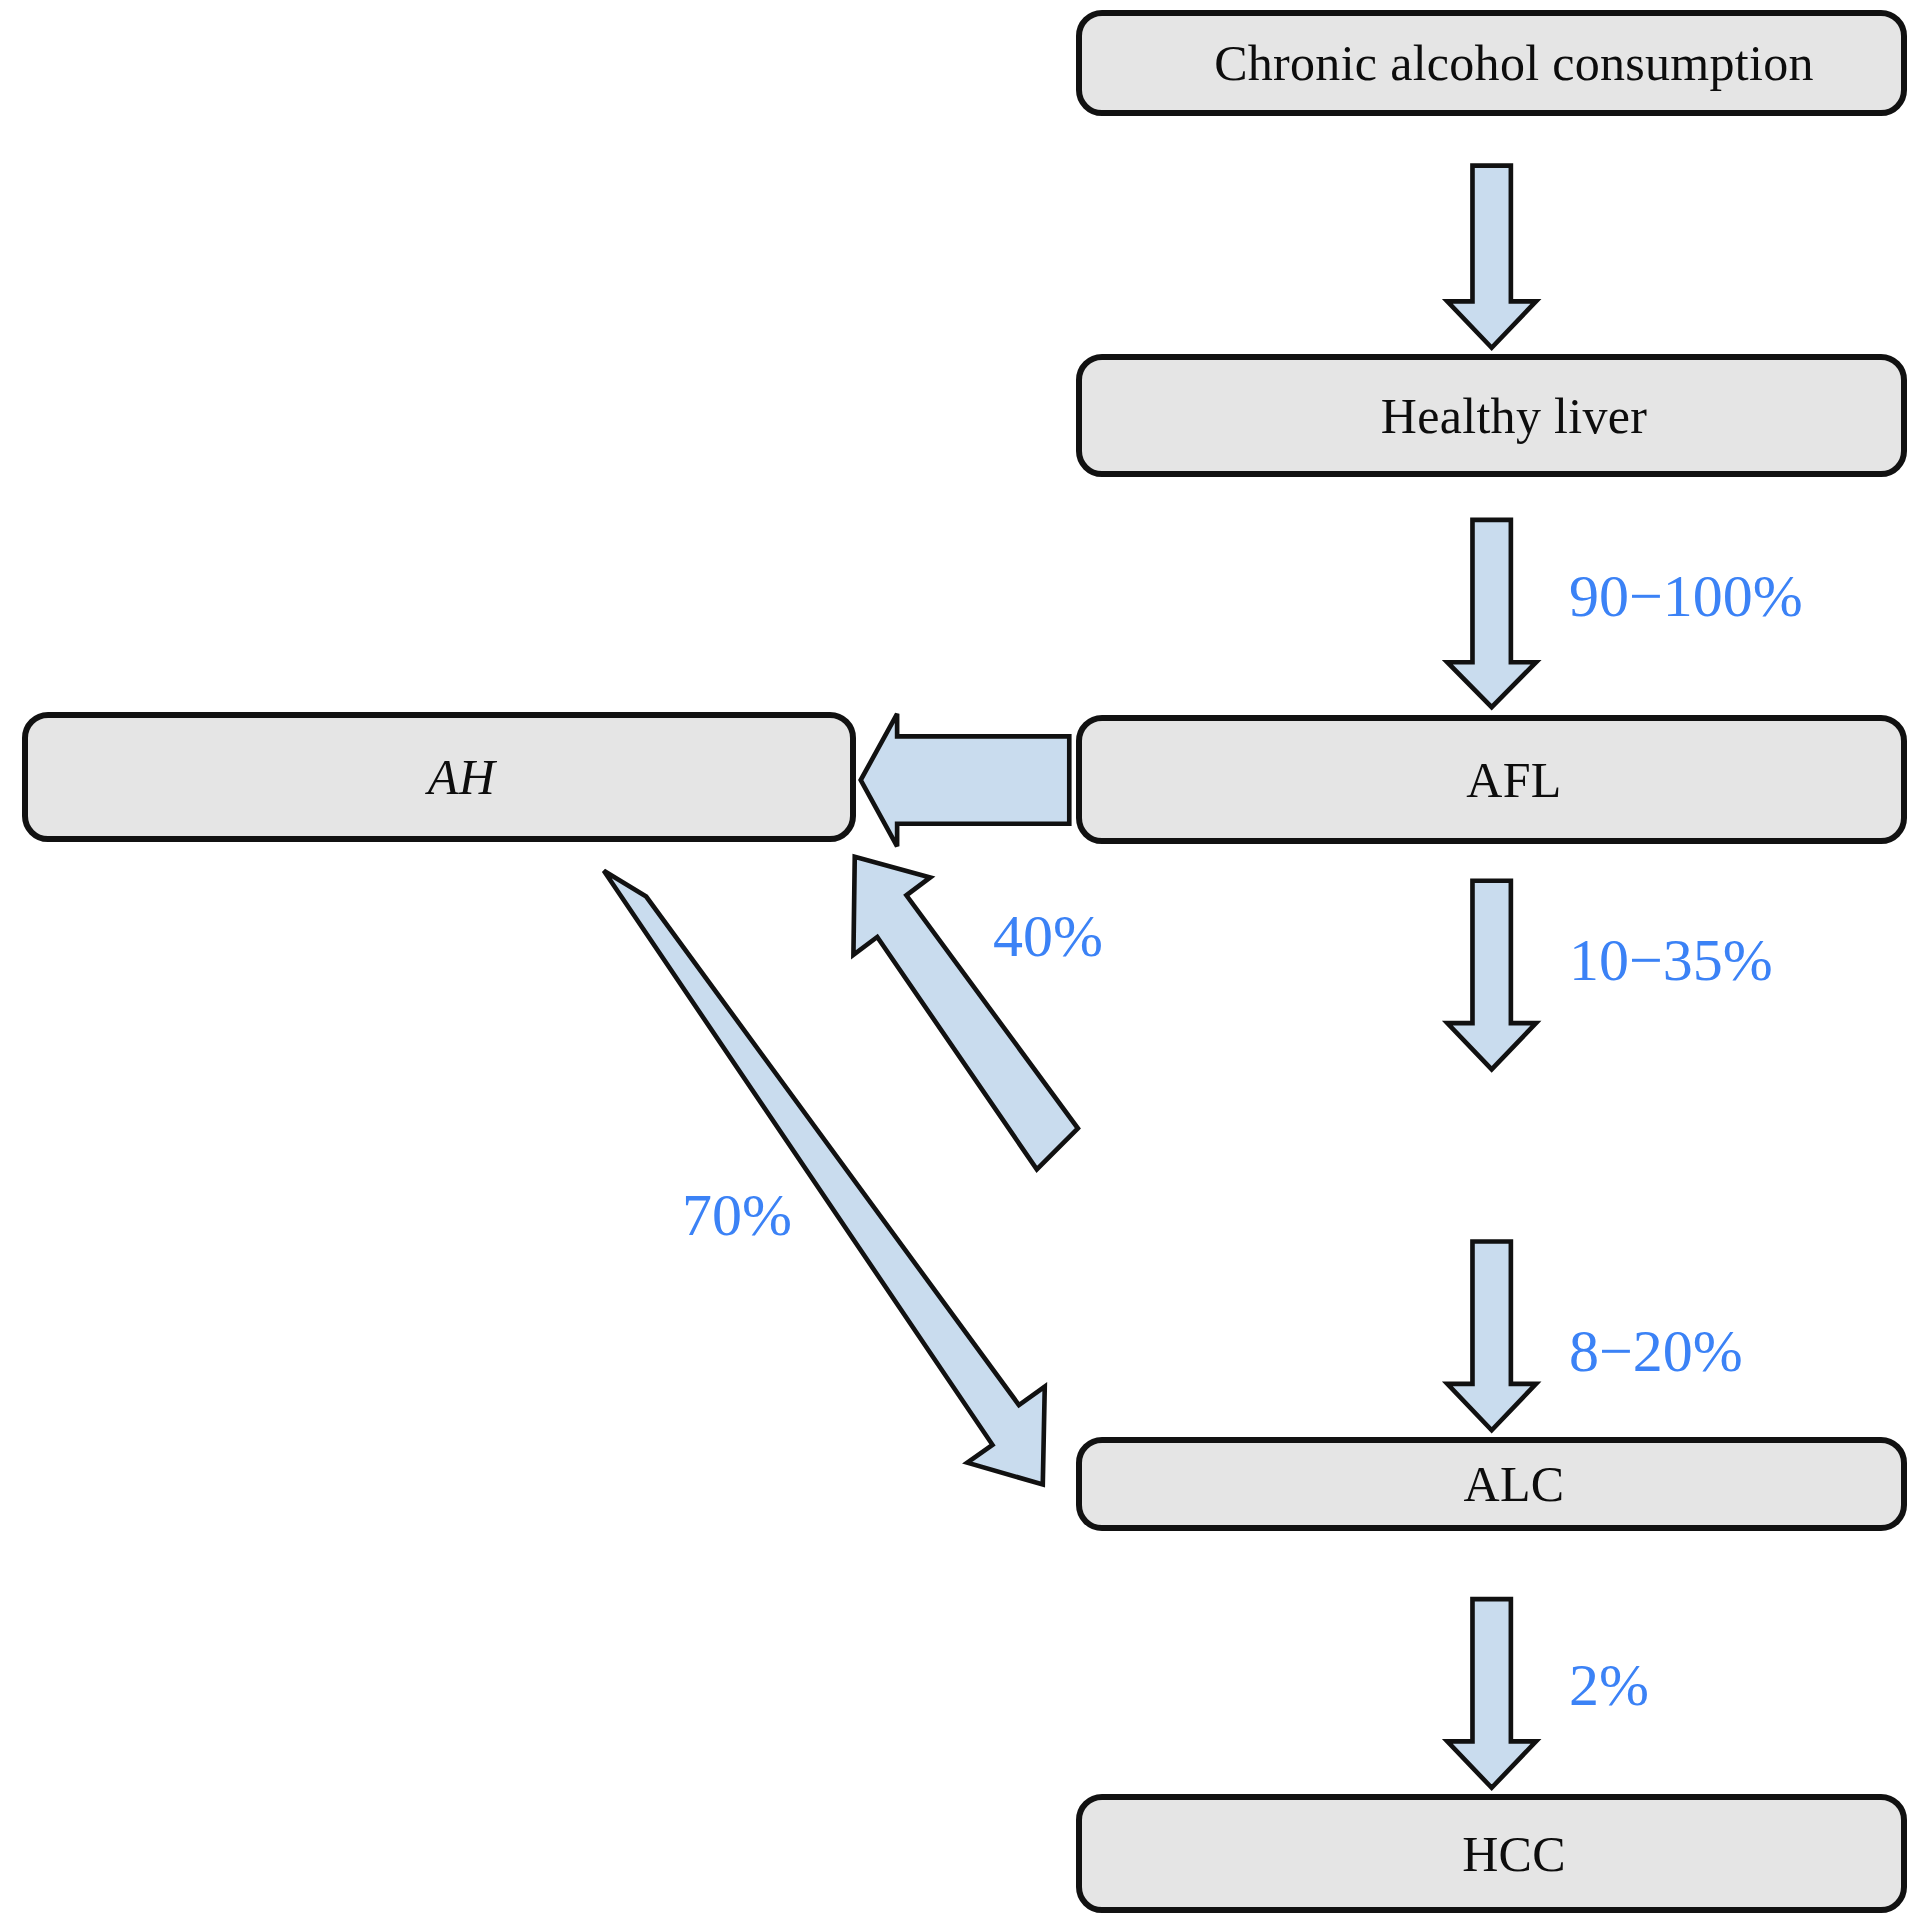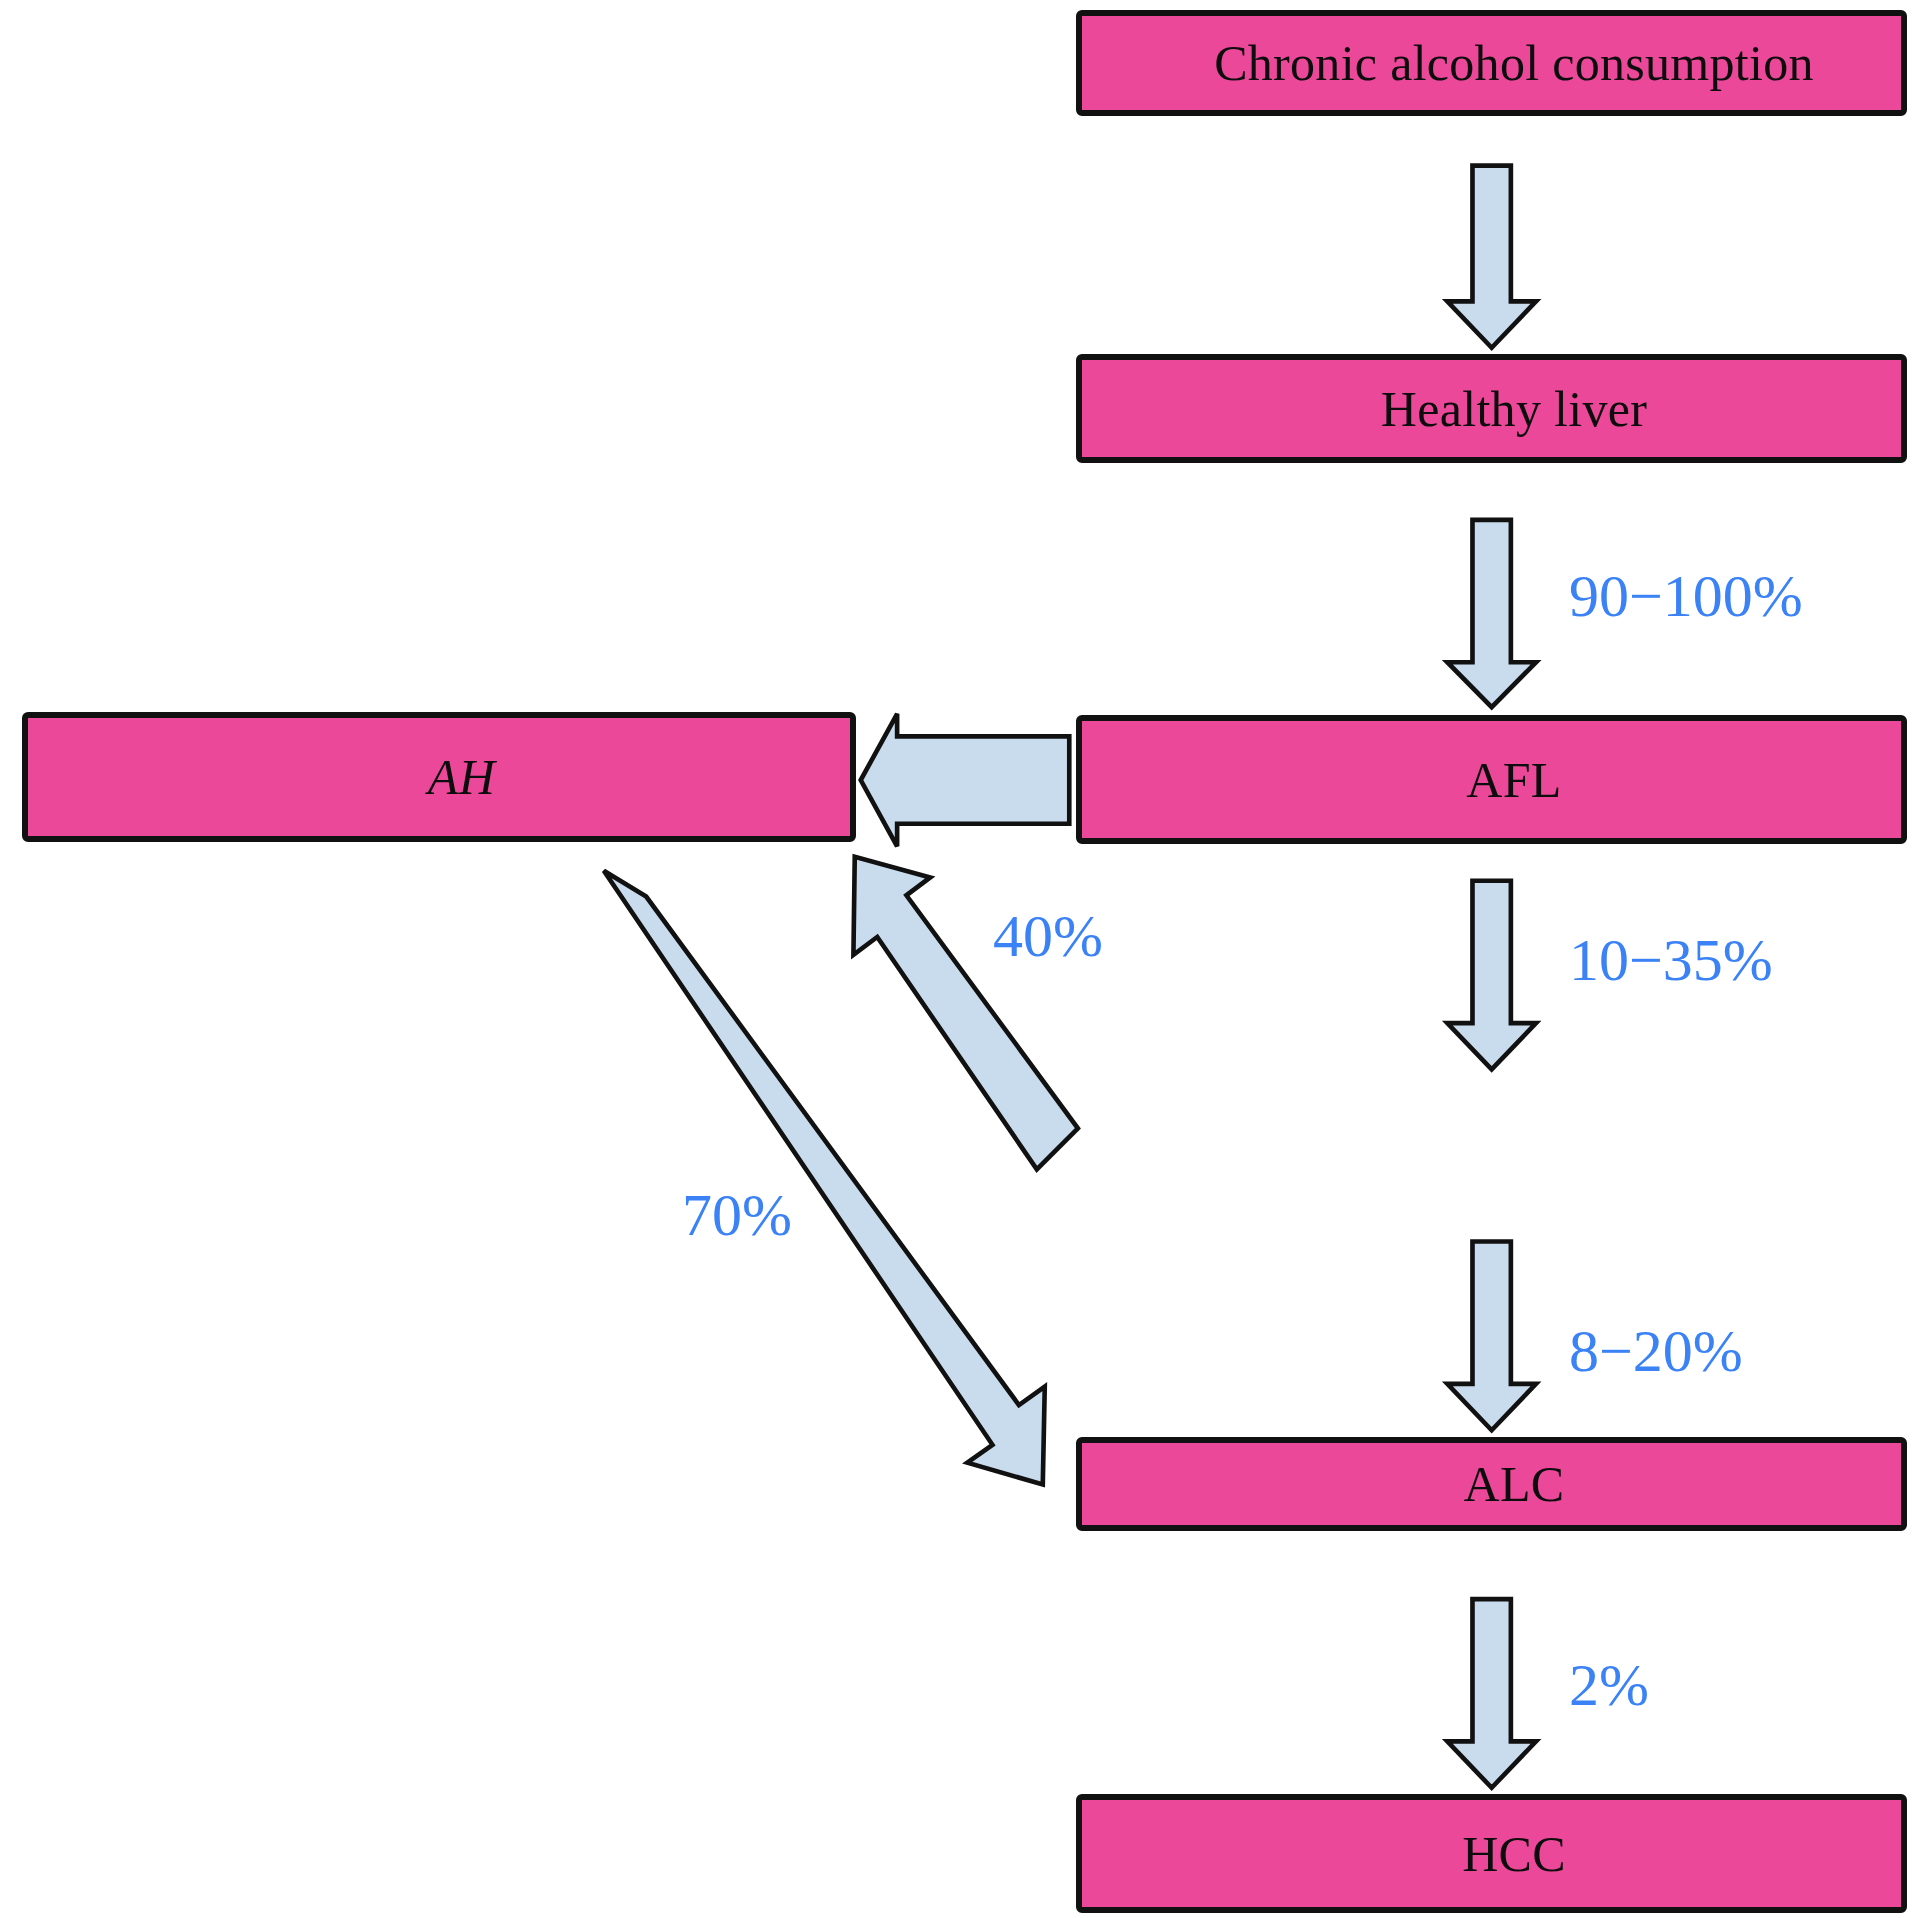--- a/index.html
+++ b/index.html
@@ -12,22 +12,22 @@
     width: 1926px;
     height: 1919px;
     background: #ffffff;
     overflow: hidden;
     font-family: "Liberation Serif", "DejaVu Serif", serif;
   }
   .node {
     position: absolute;
     box-sizing: border-box;
     border: 6px solid #111111;
-    border-radius: 6px;
-    background: #ec4899;
+    border-radius: 26px;
+    background: #e5e5e5;
     display: flex;
     align-items: center;
     justify-content: center;
     color: #0d0d0d;
     padding-left: 45px;
   }
   .node-label {
     font-size: 50px;
     line-height: 1;
     letter-spacing: 0.3px;
@@ -76,21 +76,21 @@
 
     <polygon class="arrow-shape" points="1628,1704 1566,1766 1325,1415 1289,1442 1291,1294 1405,1325 1369,1352"></polygon>
 
     <polygon class="arrow-shape" points="912,1315 976,1354 1539,2122 1578,2094 1575,2242 1461,2209 1499,2182"></polygon>
   </svg>
 
   <div class="node" style="left:1076px; top:10px; width:831px; height:106px;">
     <span class="node-label">Chronic alcohol consumption</span>
   </div>
 
-  <div class="node" style="left:1076px; top:354px; width:831px; height:109px;">
+  <div class="node" style="left:1076px; top:354px; width:831px; height:123px;">
     <span class="node-label">Healthy liver</span>
   </div>
 
   <div class="node" style="left:1076px; top:715px; width:831px; height:129px;">
     <span class="node-label">AFL</span>
   </div>
 
 
   <div class="node" style="left:1076px; top:1437px; width:831px; height:94px;">
     <span class="node-label">ALC</span>

